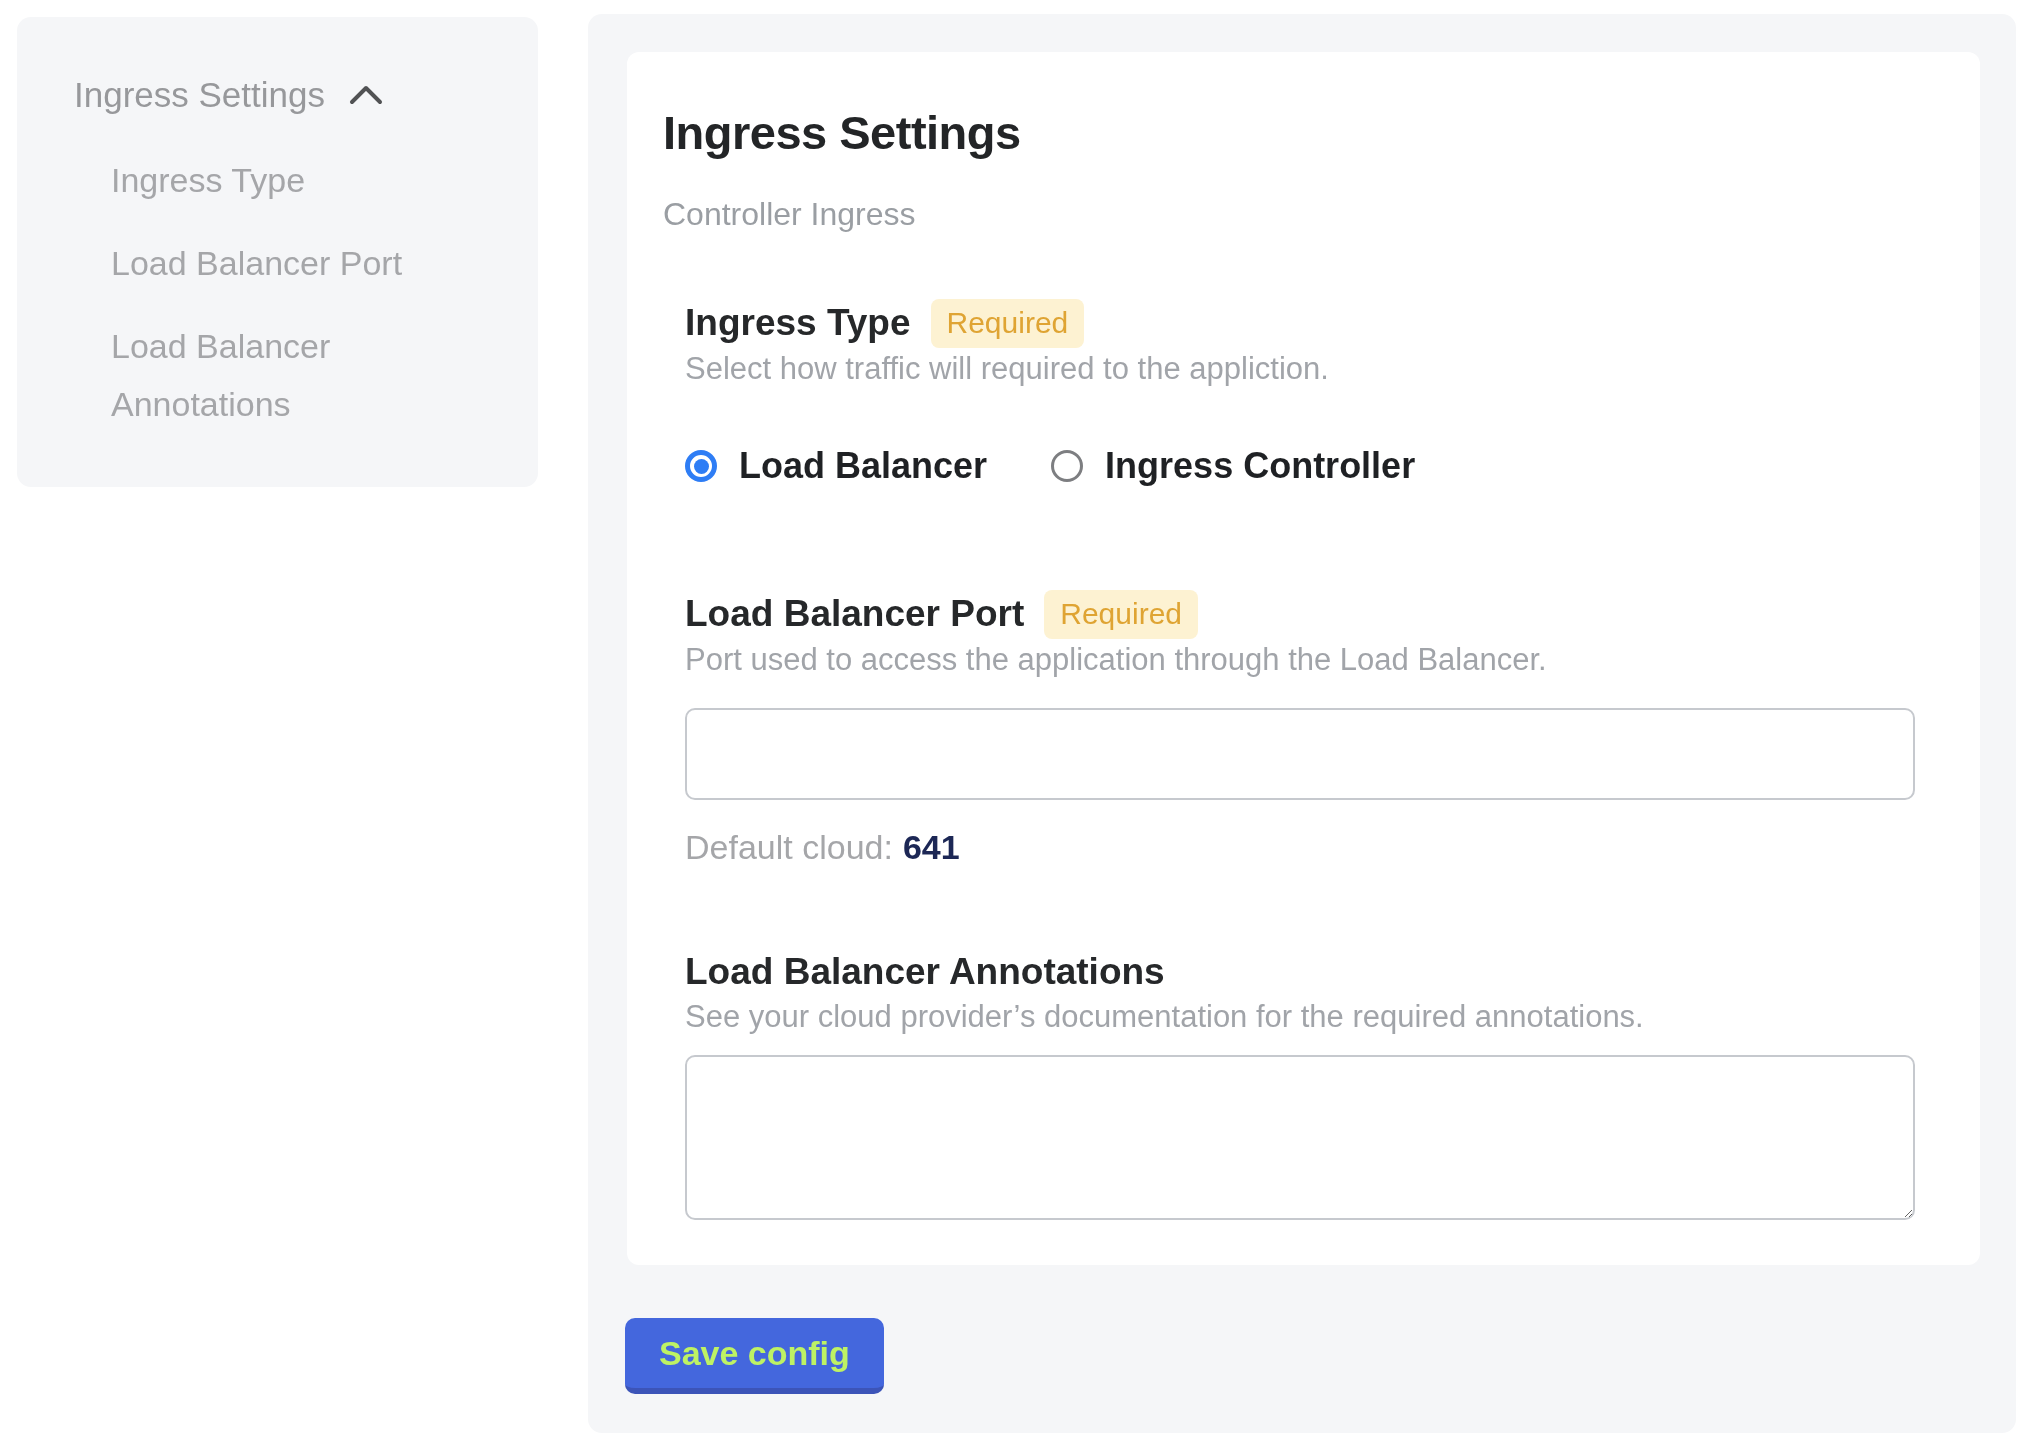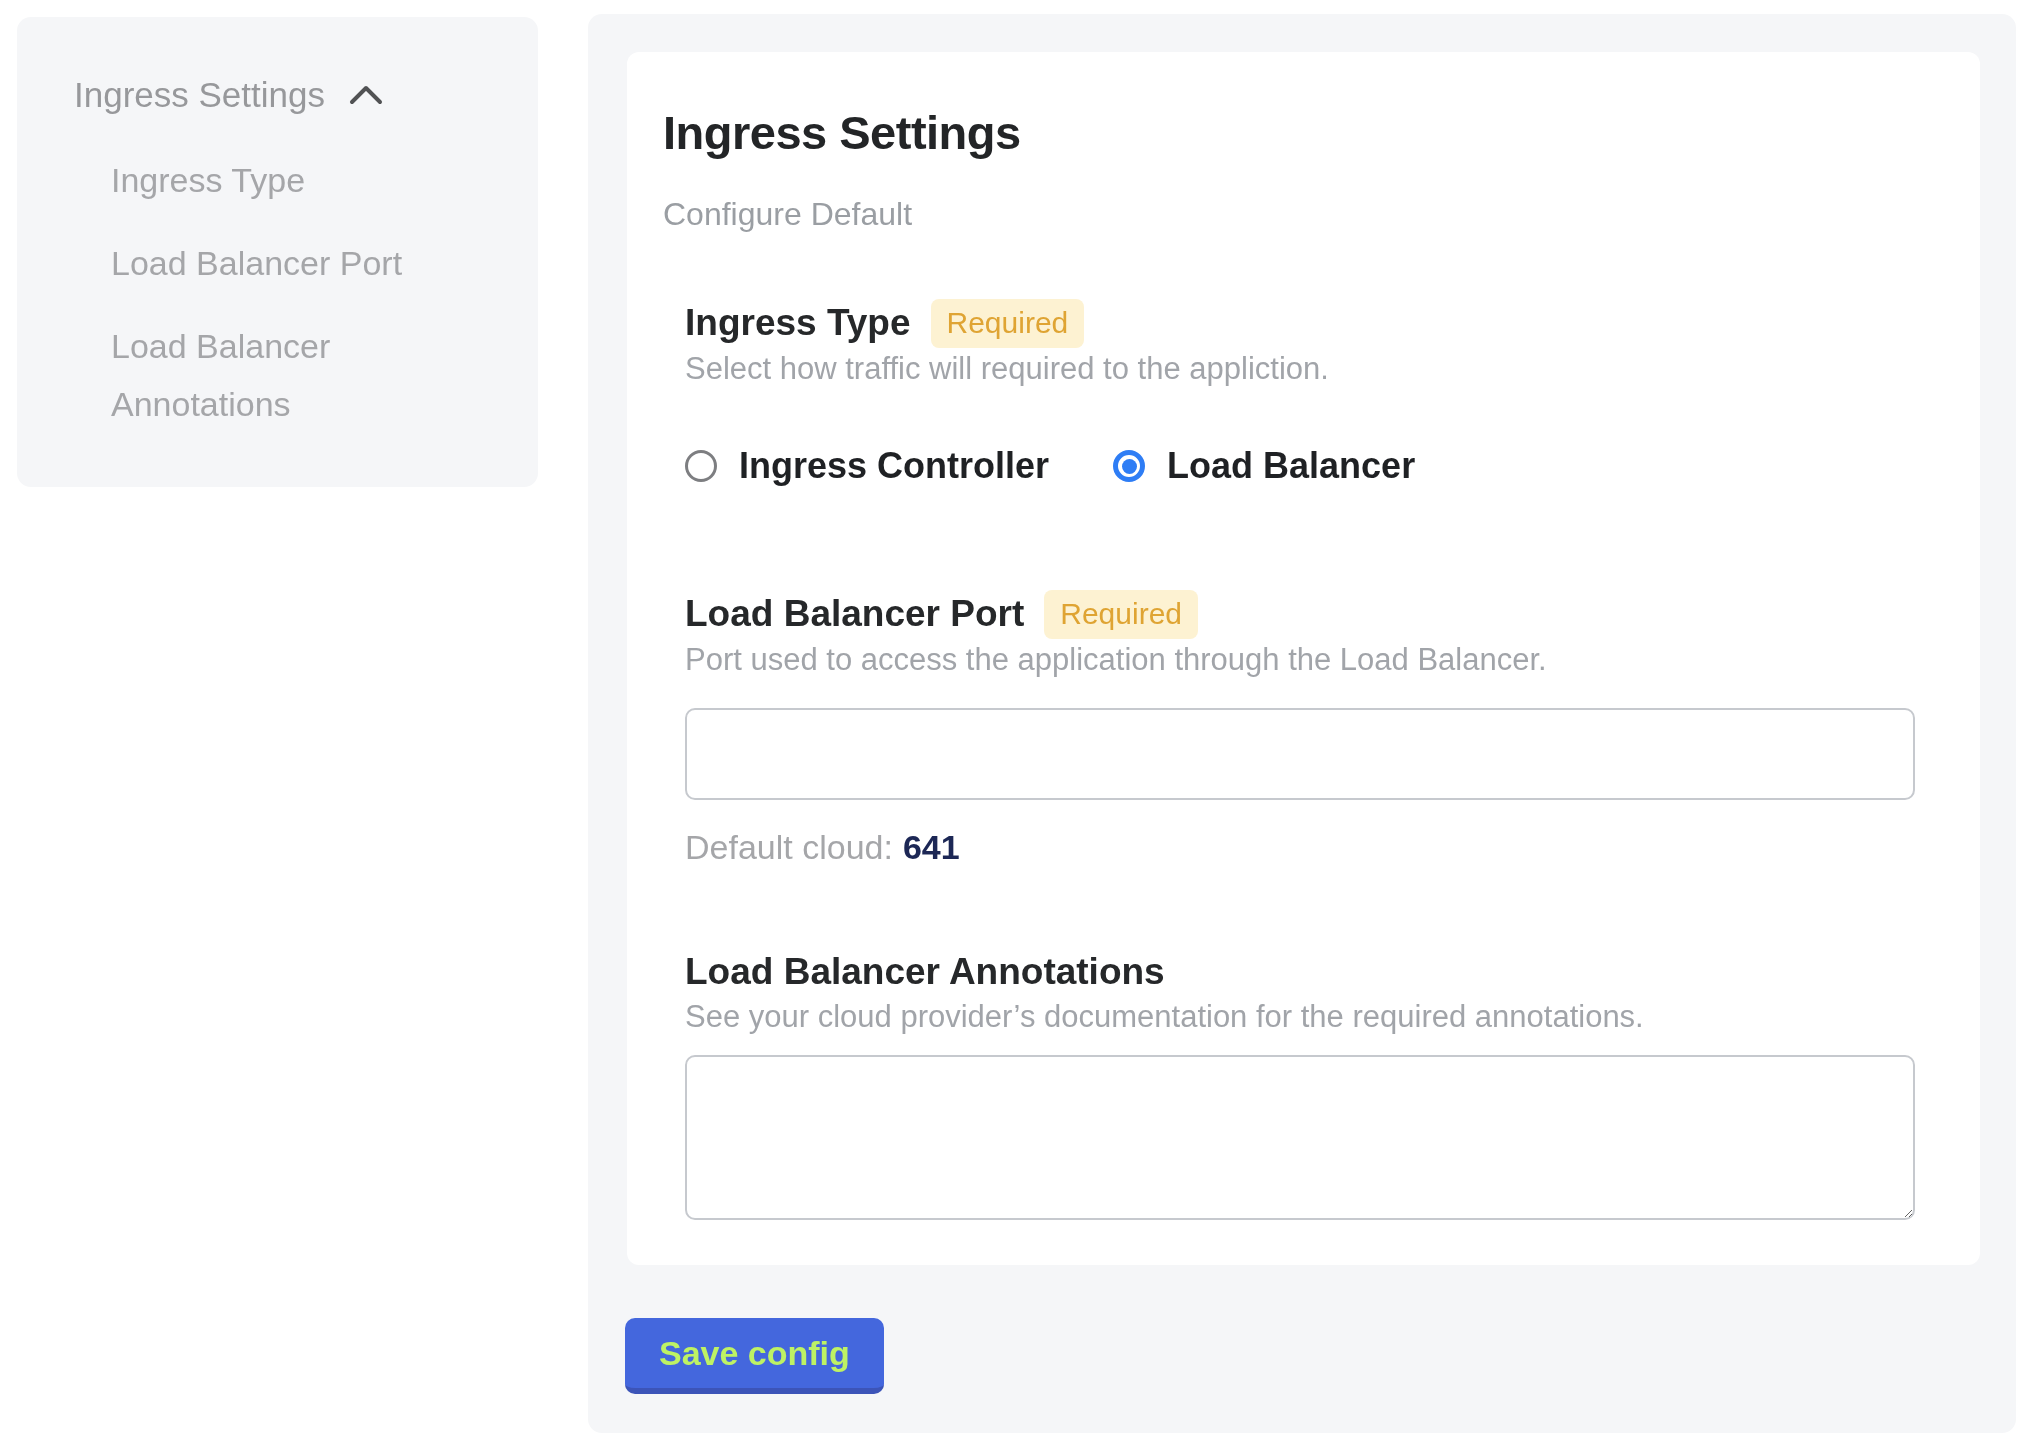--- a/index.html
+++ b/index.html
@@ -212,40 +212,40 @@
   <ul class="sidebar-nav">
     <li>Ingress Type</li>
     <li>Load Balancer Port</li>
     <li>Load Balancer Annotations</li>
   </ul>
 </aside>
 
 <main class="main">
   <div class="card">
     <h1 class="card-title">Ingress Settings</h1>
-    <div class="card-subtitle">Configure Default</div>
+    <div class="card-subtitle">Controller Ingress</div>
 
     <section class="section section-1">
       <div class="section-heading-row">
         <span class="section-heading">Ingress Type</span>
         <span class="badge">Required</span>
       </div>
       <div class="section-desc">Select how traffic will required to the appliction.</div>
 
       <div class="radio-row">
-        <label class="radio-option">
-          <span class="radio"></span>
-          <span class="radio-label">Ingress Controller</span>
-        </label>
         <label class="radio-option">
           <span class="radio checked">
               <span class="dot"></span>
             </span>
           <span class="radio-label">Load Balancer</span>
         </label>
+        <label class="radio-option">
+          <span class="radio"></span>
+          <span class="radio-label">Ingress Controller</span>
+        </label>
       </div>
     </section>
 
     <section class="section section-2">
       <div class="section-heading-row">
         <span class="section-heading">Load Balancer Port</span>
         <span class="badge">Required</span>
       </div>
       <div class="section-desc">Port used to access the application through the Load Balancer.</div>
 

